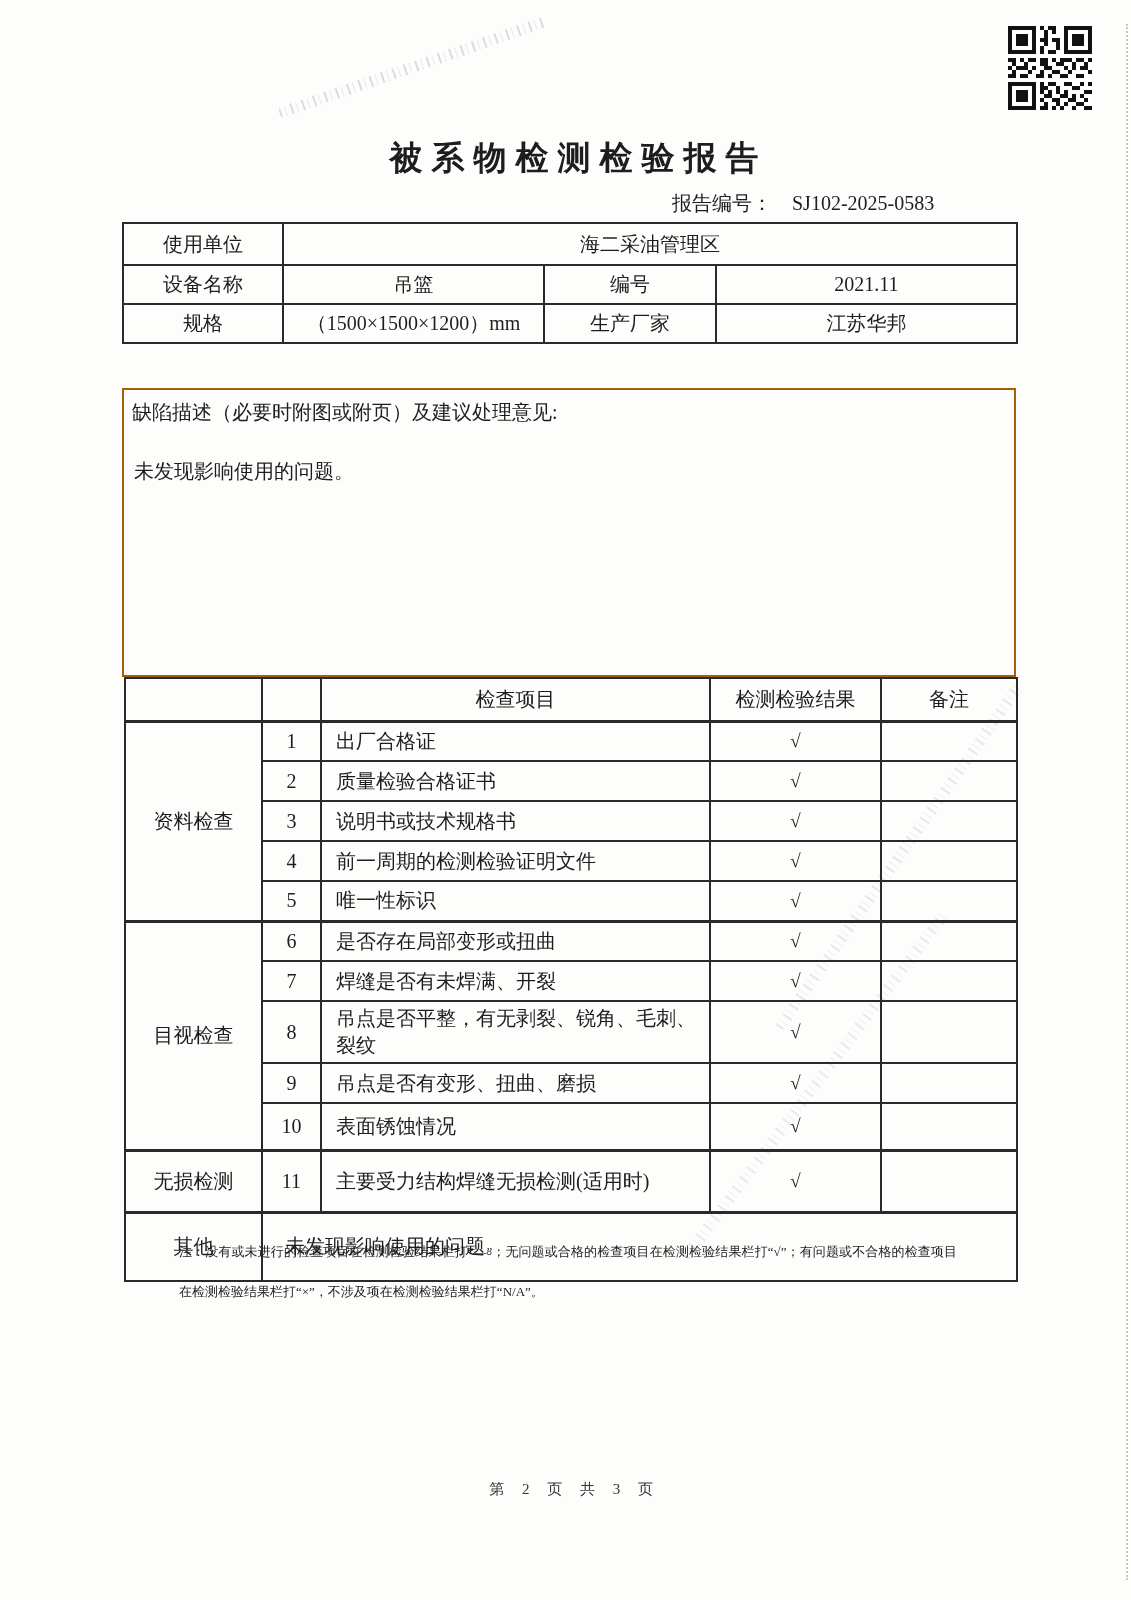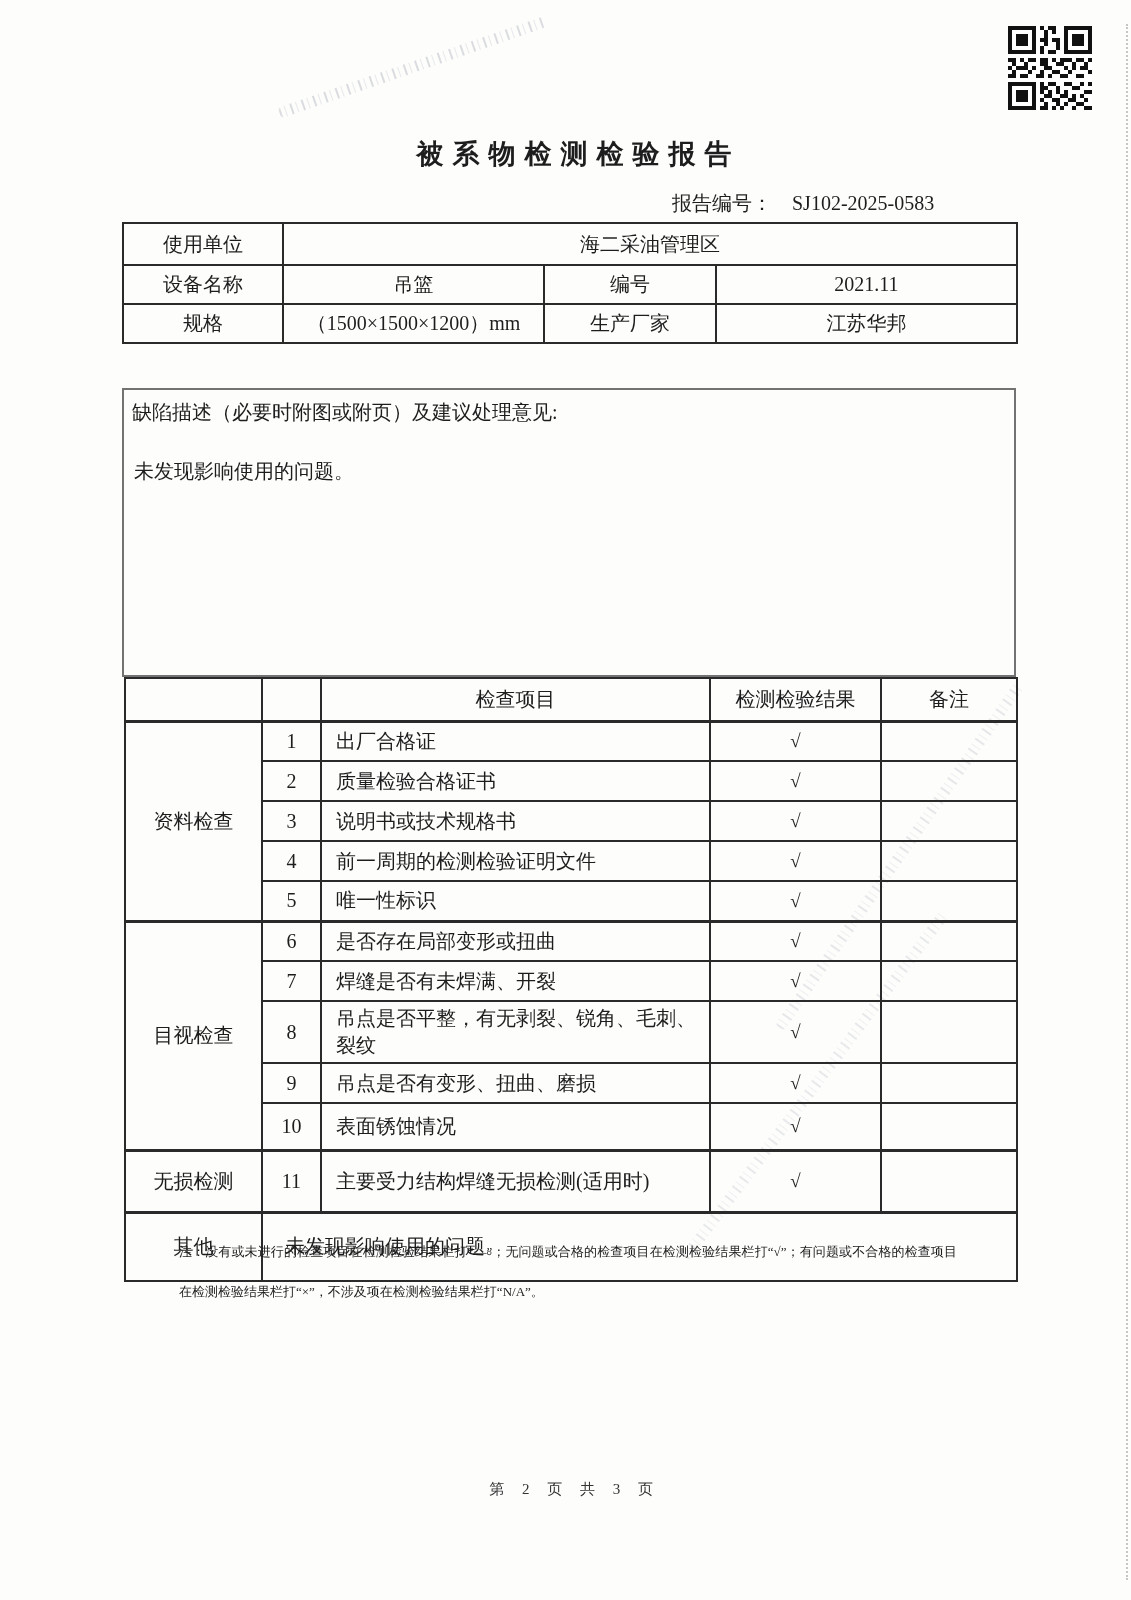--- a/index.html
+++ b/index.html
@@ -7,21 +7,21 @@
     width:1131px;height:1600px;position:relative;
     background:#fdfdfc;
     font-family:"Liberation Serif","DejaVu Serif",serif;
     color:#1d1d1d;overflow:hidden;
   }
   .abs{position:absolute;}
 
   
   .doc-title{
     top:136px;left:0;width:1131px;text-align:center;
-    font-size:27px;font-weight:bold;letter-spacing:9px;
+    font-size:33px;font-weight:bold;letter-spacing:9px;
     padding-left:26px;box-sizing:border-box;
   }
   .report-no-line{
     top:190px;left:672px;width:310px;
     font-size:20px;display:flex;align-items:baseline;gap:20px;
     white-space:nowrap;
   }
 
   
   table{border-collapse:collapse;table-layout:fixed;}
@@ -31,21 +31,21 @@
     text-align:center;vertical-align:middle;
     padding:0 4px;box-sizing:border-box;
     overflow:hidden;
   }
   .info-table{top:222px;left:122px;}
   .info-table td{height:39px;}
   .info-table tr:first-child td{height:42px;}
 
   .defect-box{
     top:388px;left:122px;width:894px;height:289px;
-    border:2px solid #737373;box-sizing:border-box;
+    border:2px solid #a16207;box-sizing:border-box;
     font-size:20px;text-align:left;
   }
   .defect-box .heading{margin:9px 0 0 8px;}
   .defect-box .content{margin:32px 0 0 10px;}
 
   .check-table{top:677px;left:124px;}
   .check-table td,.check-table th{height:40px;}
   .check-table th{height:43px;}
   .check-table .item-cell{text-align:left;padding-left:14px;}
   .check-table .tall td{height:62px;}

